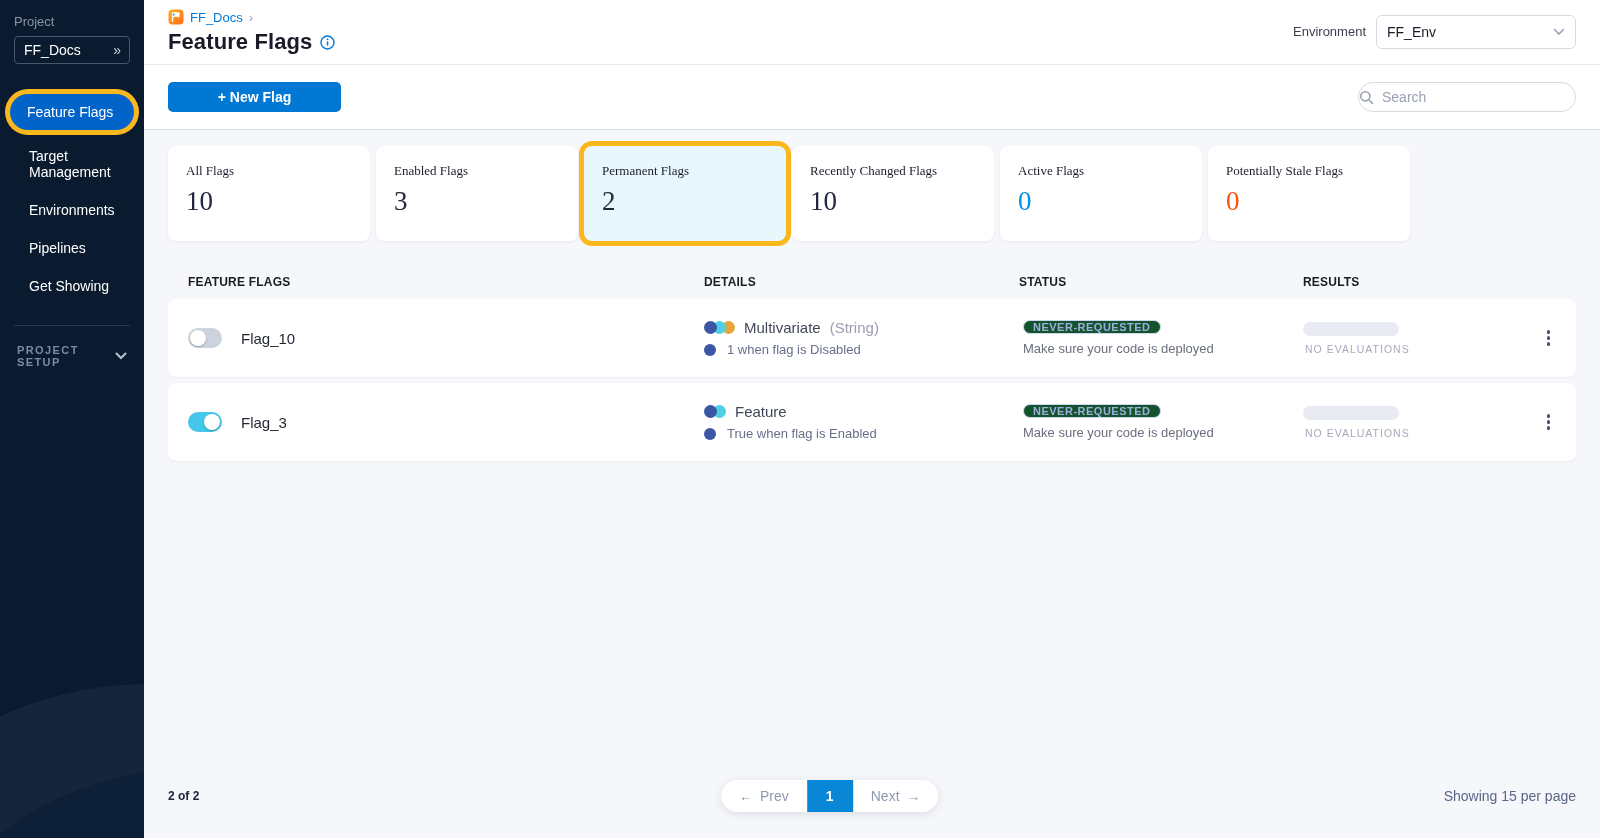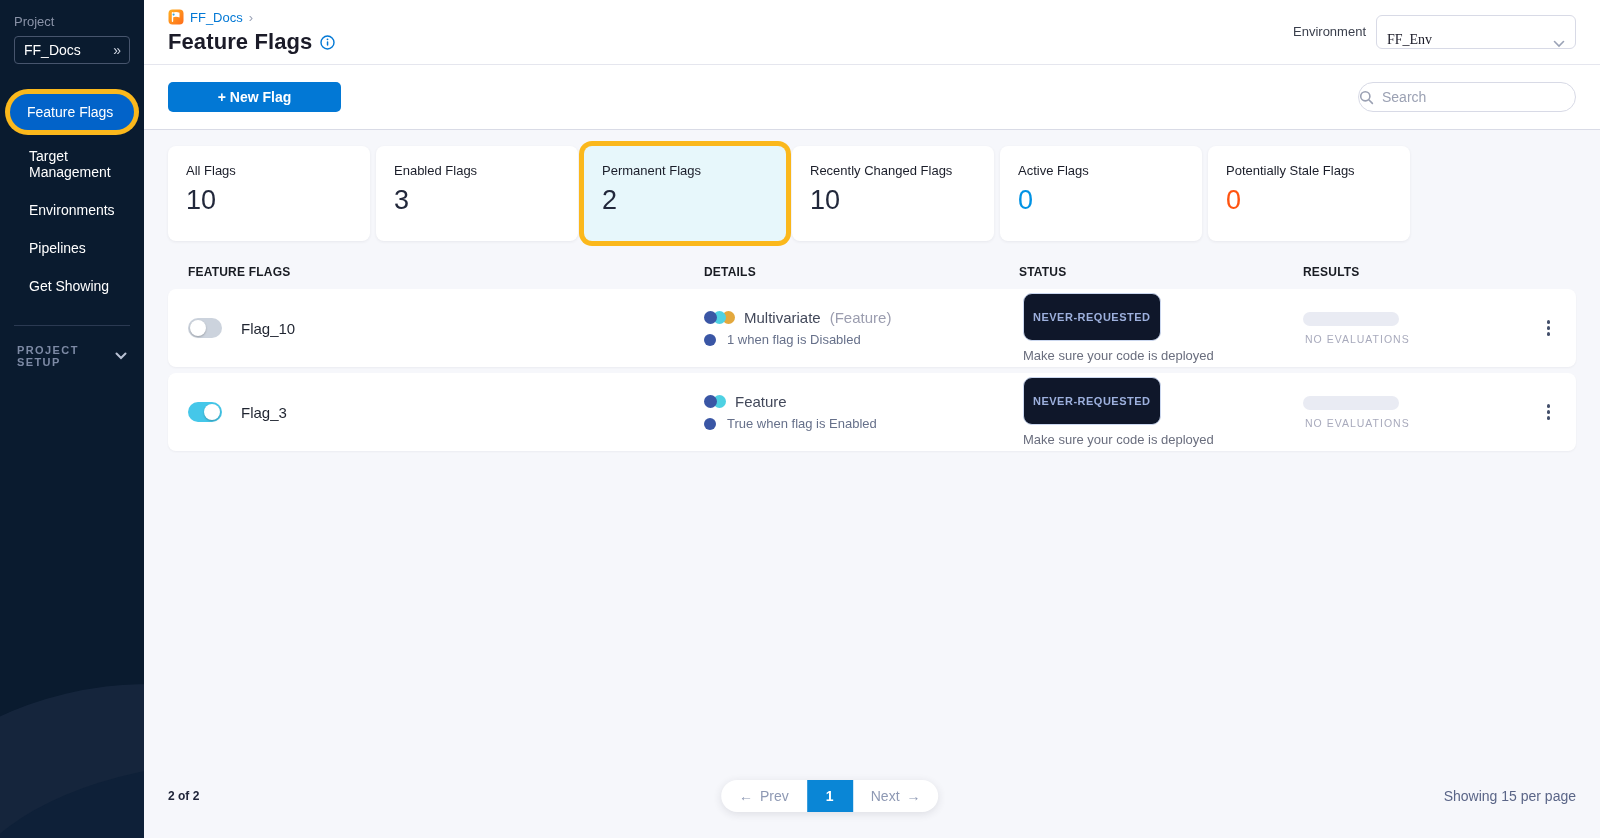--- a/index.html
+++ b/index.html
@@ -57,22 +57,22 @@
   }
   .breadcrumb { display:flex; align-items:center; gap:6px; height:18px; }
   .crumb-link { color:#0278d5; font-size:13px; cursor:pointer; }
   .crumb-sep { color:#9aa2b6; font-size:13px; }
   .title-row { display:flex; align-items:center; gap:8px; margin-top:3px; }
   .page-title { font-size:22px; font-weight:700; color:#1b1b28; letter-spacing:.1px; }
   .env-row { display:flex; align-items:center; gap:10px; }
   .env-label { font-size:13px; color:#3a3f4c; }
   .env-select {
     width:200px; height:34px; background:#fff; border:1px solid #d8dae6; border-radius:6px;
-    display:flex; align-items:flex-end; justify-content:space-between; padding:0 10px;
-    font-size:14px; color:#1b1b28; font-weight:500; cursor:pointer;font-family:Liberation Serif, serif;
+    display:flex; align-items:center; justify-content:space-between; padding:0 10px;
+    font-size:14px; color:#1b1b28; font-weight:500; cursor:pointer;
   }
 
   .toolbar {
     background:#fff; padding:17px 24px; display:flex; align-items:center; justify-content:space-between;
     border-bottom:1px solid #d9dbe6;
   }
   .new-flag-btn {
     width:173px; height:30px; background:#0278d5; border:none; border-radius:5px;
     color:#fff; font-family:inherit; font-size:14px; font-weight:700; cursor:pointer;
   }
@@ -81,21 +81,21 @@
     display:flex; align-items:center; gap:8px; padding:0 0;
   }
   .search-box input {
     border:none; outline:none; flex:1; font-family:inherit; font-size:14px; color:#3a3f4c; background:transparent;
   }
   .search-box input::placeholder { color:#9ba1b3; }
 
   .content { flex:1; display:flex; flex-direction:column; padding:14px 24px 0; overflow:hidden; }
 
   
-  .stat-cards { display:flex; gap:6px; margin:2px 0 14px; }
+  .stat-cards { display:flex; gap:6px; margin:2px 0 24px;font-family:Liberation Serif, serif; }
   .stat-card {
     width:202px; height:95px; background:#fff; border-radius:8px; padding:17px 18px;
     box-shadow:0 1px 3px rgba(40,41,61,.07); cursor:pointer;
   }
   .stat-card.highlighted { background:#e7f7fb; box-shadow:0 0 0 5px #fbb81c; }
   .stat-label { font-size:13px; color:#1b1e2a; margin-bottom:7px; }
   .stat-value { font-size:27px; color:#22283b; }
 
   
   .grid-cols {
@@ -128,21 +128,21 @@
   .dot.cyan { background:#4ed1e3; z-index:2; position:relative; }
   .dot.gold { background:#e3a83d; z-index:1; position:relative; }
   .type-name { font-size:15px; font-weight:500; color:#42485a; }
   .type-detail { font-size:15px; color:#9b9daf; }
   .rule-line { display:flex; align-items:center; gap:11px; font-size:13px; color:#66708a; }
   .rule-dot { width:12px; height:12px; border-radius:50%; background:#3a56a5; flex-shrink:0; }
 
   .status-cell { display:flex; flex-direction:column; align-items:flex-start; gap:7px; padding-left:4px; }
   .status-badge {
     font-size:11px; font-weight:700; letter-spacing:.5px; color:#9db0dd;
-    border:1px solid #cbd7ef; border-radius:9px; padding:17px 9px; background:#0f172a;
+    border:1px solid #cbd7ef; border-radius:9px; padding:0 9px; background:#14532d;
   }
   .status-text { font-size:13px; color:#6a6e7e; }
 
   .results-cell { display:flex; flex-direction:column; align-items:flex-start; gap:7px; }
   .results-bar { width:96px; height:14px; border-radius:7px; background:#e9ebf3; }
   .results-text { font-size:10.5px; letter-spacing:1px; color:#a8aabc; padding-left:2px; }
 
   .kebab { display:flex; flex-direction:column; gap:2.5px; align-items:center; justify-self:end; padding:6px; cursor:pointer; }
   .kebab span { width:3.5px; height:3.5px; border-radius:50%; background:#44506b; display:block; }
 
@@ -304,21 +304,21 @@
         <span class="flag-name">Flag_10</span>
       </div>
       <div class="details-cell">
         <div class="type-line">
           <span class="dots">
             <span class="dot navy"></span>
               <span class="dot cyan"></span>
               <span class="dot gold"></span>
           </span>
           <span class="type-name">Multivariate</span>
-          <span class="type-detail">(Feature)</span>
+          <span class="type-detail">(String)</span>
         </div>
         <div class="rule-line">
           <span class="rule-dot"></span>
           <span>1 when flag is Disabled</span>
         </div>
       </div>
       <div class="status-cell">
         <span class="status-badge">NEVER-REQUESTED</span>
         <span class="status-text">Make sure your code is deployed</span>
       </div>

